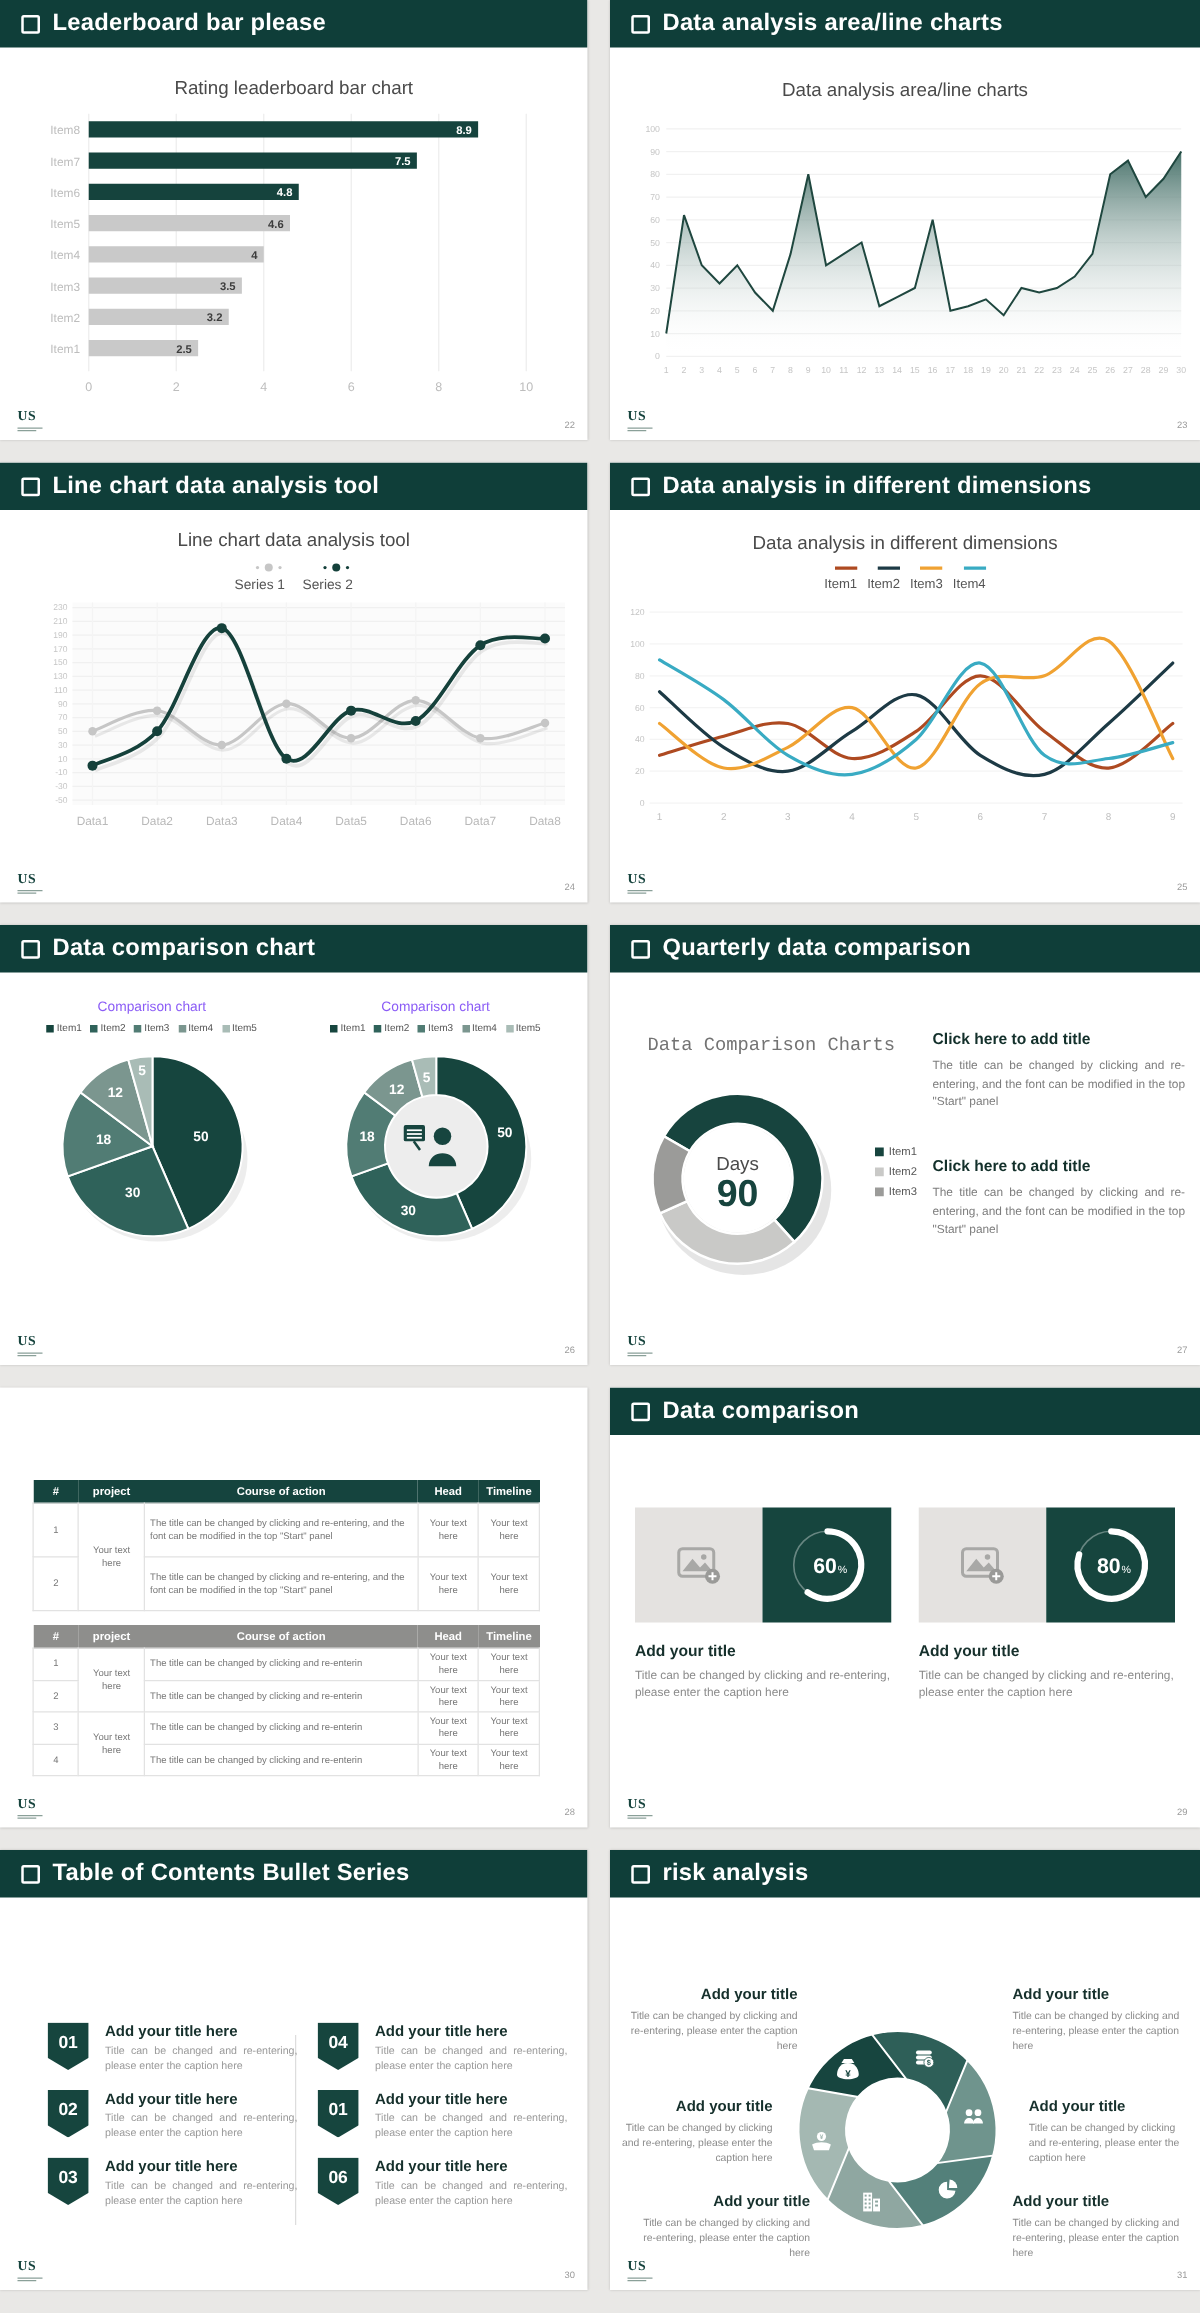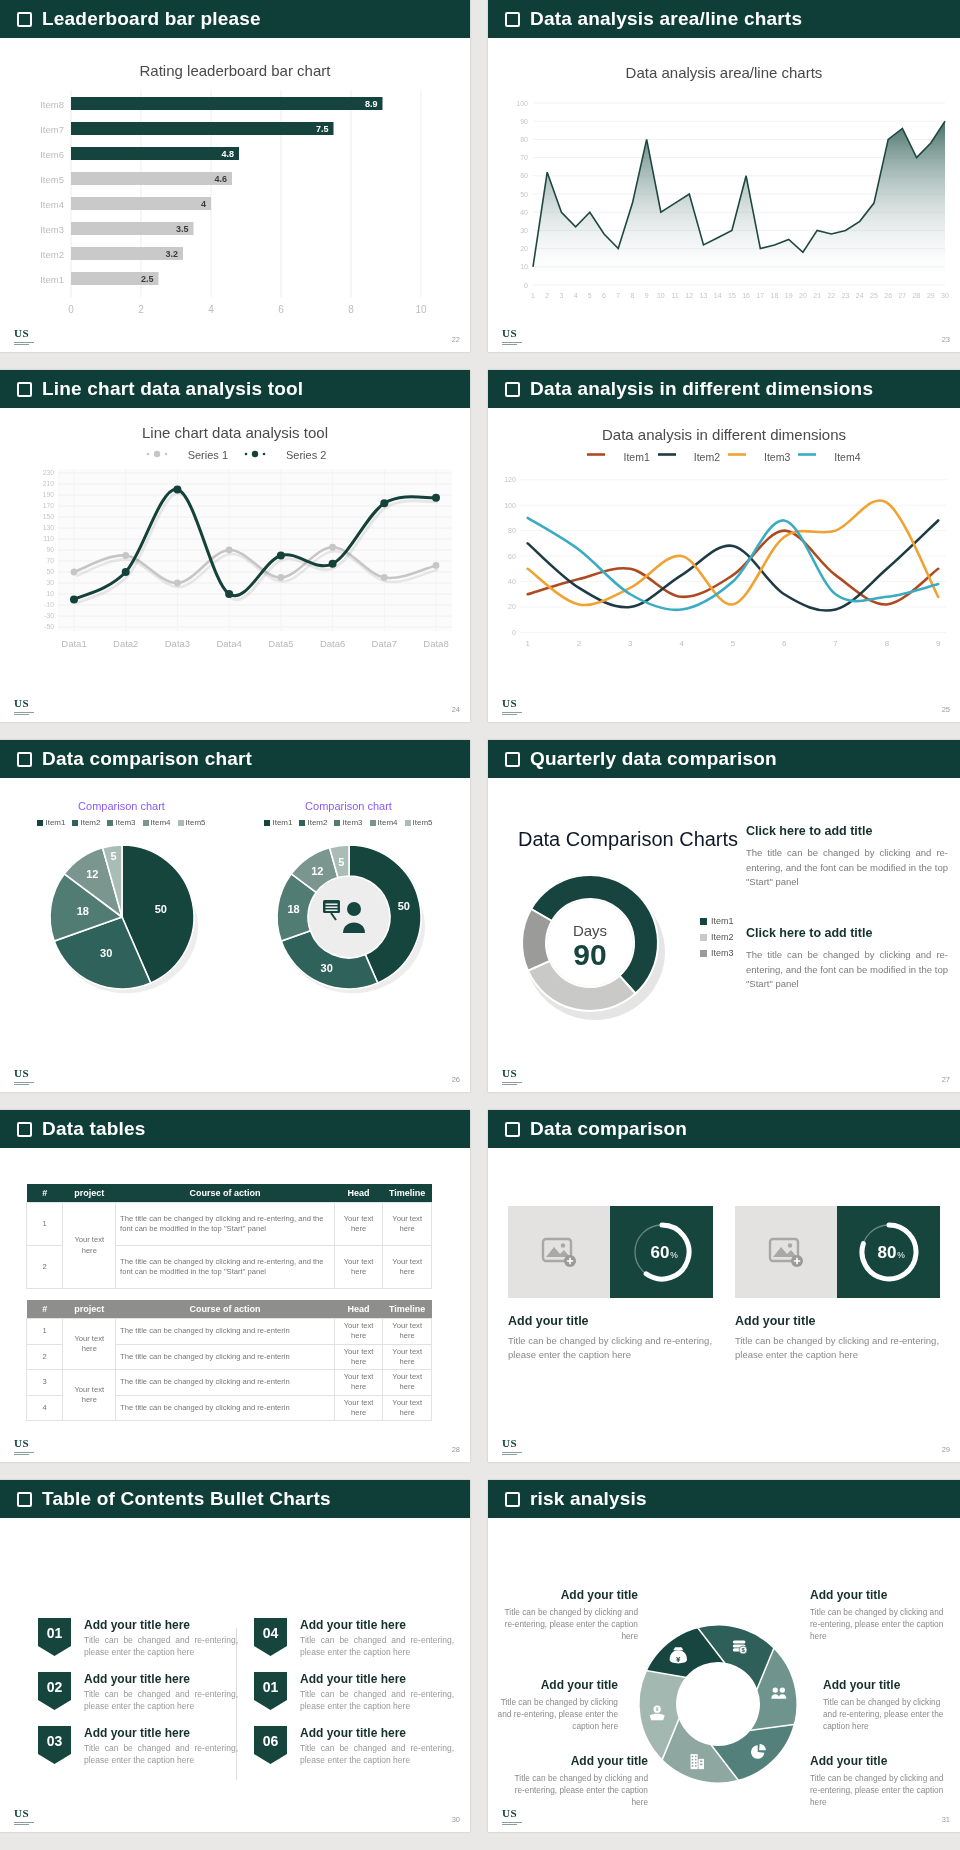--- a/index.html
+++ b/index.html
@@ -12,30 +12,30 @@
   .body{position:absolute;top:38px;left:0;right:0;bottom:0;}
   .ctitle{text-align:center;color:#4a4a4a;font-size:15px;}
   .chartbox{display:flex;justify-content:center;}
   .uslogo{position:absolute;left:14px;bottom:7px;line-height:1;}
   .uslogo .us{font-family:"Liberation Serif",serif;font-weight:bold;font-size:11px;color:#17443e;letter-spacing:.5px;}
   .uslogo i{display:block;height:1px;background:#8aa099;margin-top:1.5px;}
   .uslogo i.l1{width:20px;} .uslogo i.l2{width:15px;}
   .pagenum{position:absolute;right:10px;bottom:8px;font-size:7.5px;color:#9a9a9a;}
   
   .legend{display:flex;justify-content:center;align-items:center;gap:14px;color:#555;}
-  .legend .li{display:flex;align-items:flex-start;gap:18px;}
+  .legend .li{display:flex;align-items:flex-end;gap:3px;flex-direction:column;}
   
   .halves{display:flex;padding:0 8px;}
   .half{flex:1;min-width:0;}
   .half .ctitle{font-size:11px;margin-top:22px;color:#8b5cf6;}
   .sqlegend{display:flex;justify-content:center;gap:7px;margin-top:6px;font-size:8px;color:#555;flex-wrap:nowrap;}
   .sqlegend .li{display:flex;align-items:center;gap:2px;white-space:nowrap;}
   .sqlegend .sw{width:6px;height:6px;display:inline-block;}
   
-  .q-title{position:absolute;left:30px;top:50px;font-size:20px;color:#0f172a;}
+  .q-title{position:absolute;left:30px;top:50px;font-size:15px;color:#737373;font-family:Liberation Mono, monospace;}
   .q-donut{position:absolute;left:10px;top:70px;}
   .q-legend{position:absolute;left:212px;top:138px;font-size:9px;color:#555;}
   .q-legend .li{display:flex;align-items:center;gap:4px;margin-bottom:6px;}
   .q-legend .sw{width:7px;height:7px;}
   .q-block{position:absolute;left:258px;width:202px;}
   .q-block h3{margin:0 0 8px 0;font-size:12.5px;color:#13302b;}
   .q-block p{margin:0;font-size:9.5px;color:#7c7c7c;line-height:1.55;text-align:justify;}
   
   .tbl{position:absolute;left:26px;width:406px;border-collapse:collapse;table-layout:fixed;}
   .tbl th{color:#fff;font-size:9px;font-weight:bold;padding:4px 2px;}
@@ -509,24 +509,20 @@
       <div class="q-block" style="top:148px">
         <h3>Click here to add title</h3>
         <p>The title can be changed by clicking and re-entering, and the font can be modified in the top "Start" panel</p>
       </div>
     </div>
     <div class="uslogo"><span class="us">US</span><i class="l1"></i><i class="l2"></i></div>
     <span class="pagenum">27</span>
   </section>
 
   <section class="slide">
-    <header class="shead">
-      <span class="sq"></span>
-      <h2>Data tables</h2>
-    </header>
     <div class="body">
       <table class="tbl t1" style="top:36px">
         <colgroup>
             <col style="width:9%">
             <col style="width:13%">
             <col style="width:54%">
             <col style="width:12%">
             <col style="width:12%">
           </colgroup>
         <tbody>
@@ -654,21 +650,21 @@
         <p>Title can be changed by clicking and re-entering, please enter the caption here</p>
       </div>
     </div>
     <div class="uslogo"><span class="us">US</span><i class="l1"></i><i class="l2"></i></div>
     <span class="pagenum">29</span>
   </section>
 
   <section class="slide">
     <header class="shead">
       <span class="sq"></span>
-      <h2>Table of Contents Bullet Charts</h2>
+      <h2>Table of Contents Bullet Series</h2>
     </header>
     <div class="body">
       <div class="toc-div"></div>
       <div class="toc-item" style="left:38px;top:100px">
         <div class="badge">01</div>
         <div>
             <h3>Add your title here</h3>
         <p>Title can be changed and re-entering, please enter the caption here</p>
           </div>
       </div>

